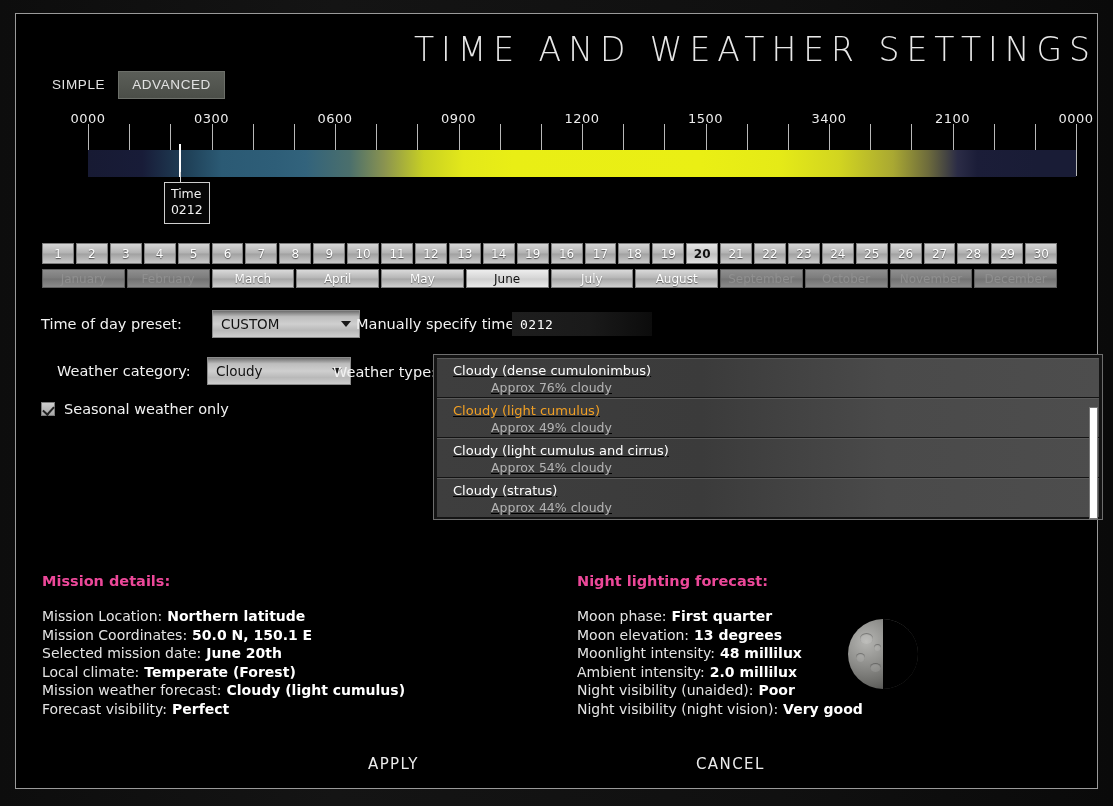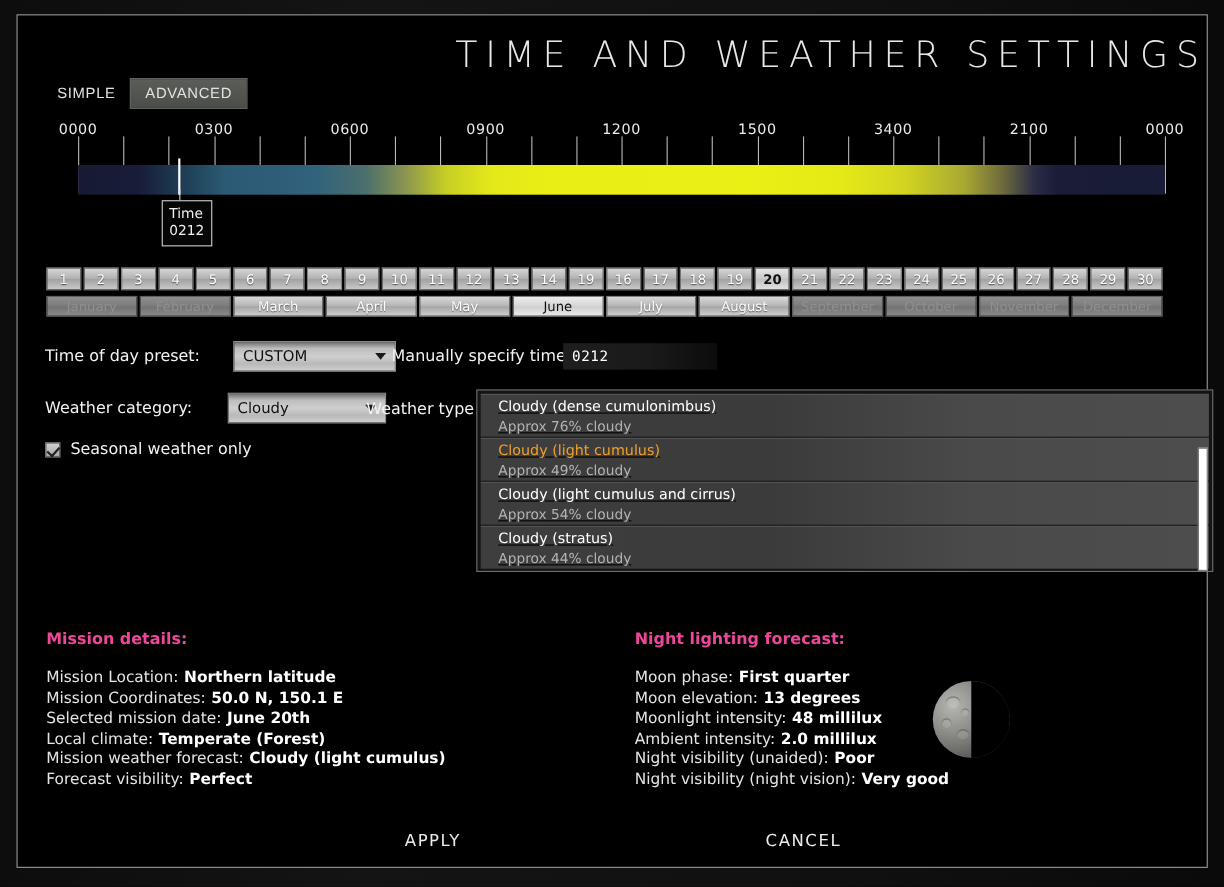--- a/index.html
+++ b/index.html
@@ -40,21 +40,21 @@
     padding: 5px 13px 6px 13px;
     letter-spacing: .6px;
     display: flex; align-items: center;
   }
   .tab.active {
     background: linear-gradient(to bottom, #5b5e58 0%, #4b4e48 100%);
     border: 1px solid #6c6f69;
   }
 
   
-  #ruler-wrap { position: absolute; left: 55px; top: 92px; width: 988px; height: 75px; }
+  #ruler-wrap { position: absolute; left: 72px; top: 92px; width: 988px; height: 75px; }
   #ruler-labels { position: relative; height: 26px; }
   .rlabel {
     position: absolute; top: 5px;
     color: #ececec; font-size: 13px;
     transform: translateX(-50%);
     font-family: "DejaVu Sans", sans-serif;
     letter-spacing: .5px;
   }
   #tickrow { position: absolute; left: 0; top: 18px; width: 100%; height: 52px; }
   .tick {
@@ -229,20 +229,21 @@
   }
   .wtitem .wtname {
     color: #ffffff; font-size: 13px;
     font-family: "DejaVu Sans", sans-serif;
     line-height: 17px;
   }
   .wtitem .wtsub {
     color: #b4b4b4; font-size: 12.5px;
     font-family: "DejaVu Sans", sans-serif;
     line-height: 18px;
+    margin-left: 38px;
   }
   .wtitem.selected .wtname { color: #f2a024; }
   #wtscroll {
     position: absolute; right: 4px; top: 52px;
     width: 9px; height: 112px;
     background: #ffffff;
     border: 1px solid #777;
   }
 
   
@@ -399,21 +400,21 @@
 
   <div class="flabel" style="left:25px; top:302px;">Time of day preset:</div>
   <div class="combo" style="left:164px; top:296px; width:148px; height:28px;">
     <span class="cval">CUSTOM</span>
     <span class="caret"></span>
   </div>
 
   <div class="flabel" style="left:340px; top:302px;">Manually specify time:</div>
   <div id="timefield" style="left:496px; top:298px; width:140px; height:24px;" title="0212">0212</div>
 
-  <div class="flabel" style="left:25px; top:349px;">Weather category:</div>
+  <div class="flabel" style="left:41px; top:349px;">Weather category:</div>
   <div class="combo" style="left:159px; top:343px; width:144px; height:28px;">
     <span class="cval">Cloudy</span>
     <span class="caret"></span>
   </div>
 
   <div class="flabel" style="left:317px; top:350px;">Weather type:</div>
 
   <div id="chk-row">
     <div id="chkbox"></div>
     <div id="chk-label">Seasonal weather only</div>

